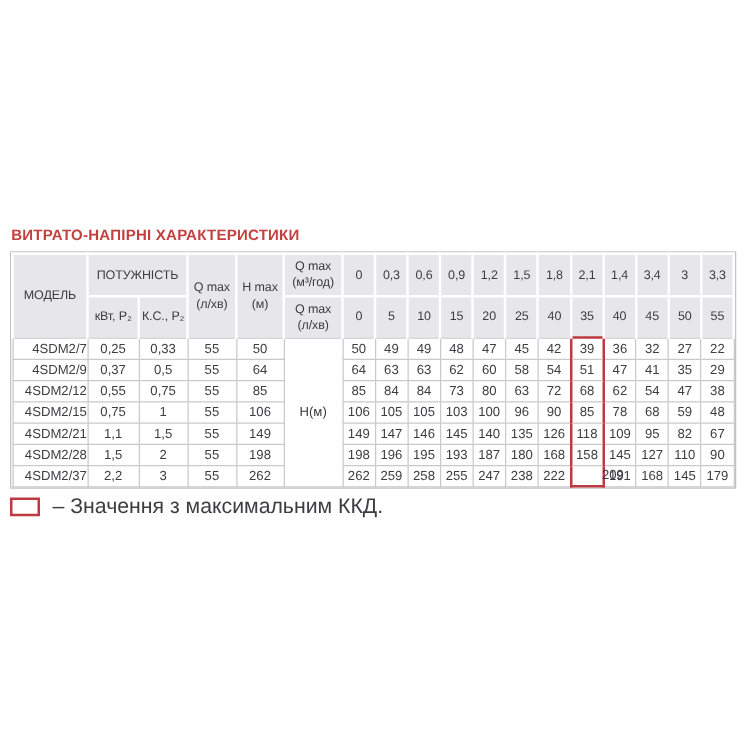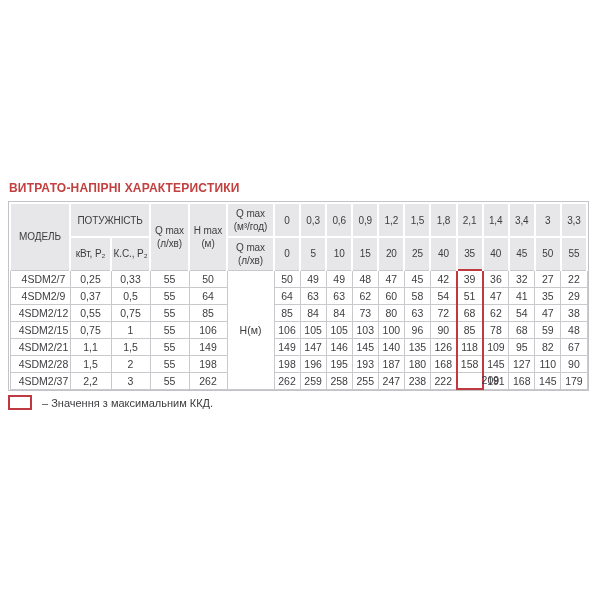--- a/index.html
+++ b/index.html
@@ -55,21 +55,21 @@
     font-size: 10.5px;
     color: var(--text, #3d3d40);
     text-align: center;
     vertical-align: middle;
     height: 17px;
     padding: 0;
     background: #fff;
     white-space: nowrap;
   }
   tbody td.model {
-    text-align: center;
+    text-align: right;
     padding-left: 7px;
   }
   td.hl {
     border-left: 2px solid var(--red, #bf3a40);
     border-right: 2px solid var(--red, #bf3a40);
     margin-left: 16px;
   }
   td.hl-top { border-top: 2px solid var(--red, #bf3a40); }
   td.hl-bot { border-bottom: 2px solid var(--red, #bf3a40); padding-left: 24px; }
   .legend {
@@ -79,21 +79,21 @@
     margin-top: 4px;
   }
   .legend-box {
     width: 24px;
     height: 15px;
     border: 2px solid var(--red, #bf3a40);
     background: #fff;
     flex: 0 0 auto;
   }
   .legend-text {
-    font-size: 11px;
+    font-size: 17px;
     color: var(--text, #3d3d40);
   }
 </style>
 </head>
 <body>
 
 <div class="content">
 
   <h1 class="title">ВИТРАТО-НАПІРНІ ХАРАКТЕРИСТИКИ</h1>
 

